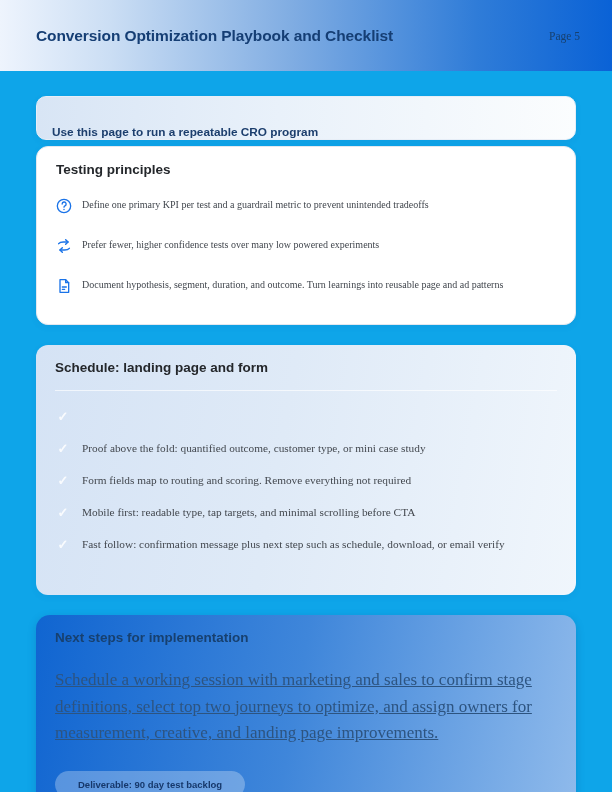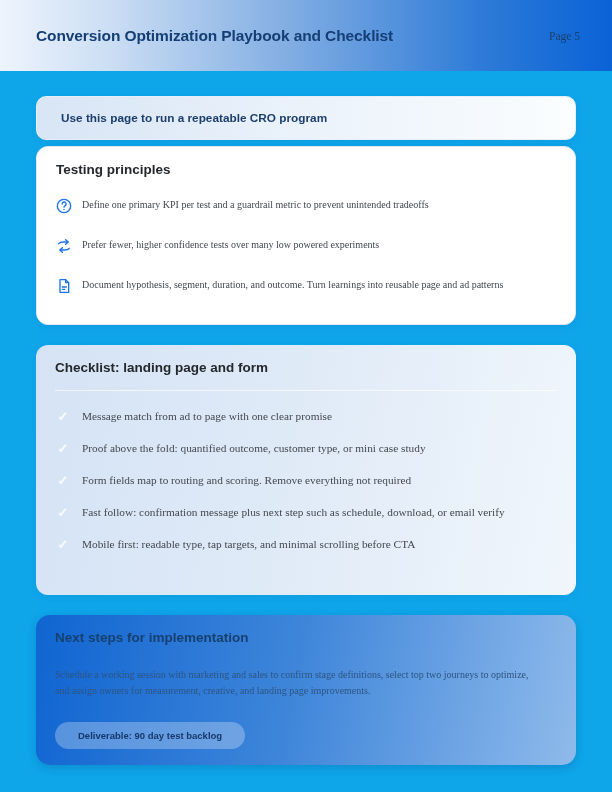--- a/index.html
+++ b/index.html
@@ -25,21 +25,21 @@
     font-size:11.5px;color:#17406e;
   }
   
   .content{padding:0 36px;box-sizing:border-box;}
   
   .banner{
     margin-top:25px;height:44px;border-radius:10px;
     background:linear-gradient(90deg,#d8e5f5 0%,#e9f1fa 45%,#fbfdfe 100%);
     border:1px solid #e7eef7;
     box-shadow:0 2px 6px rgba(50,80,140,0.08);
-    display:flex;align-items:center;padding:0 24px;box-sizing:border-box;
+    display:flex;align-items:flex-end;padding:0 15px;box-sizing:border-box;
   }
   .banner span{font-size:11.8px;font-weight:bold;color:#1c3e6d;}
   
   .card{
     border-radius:12px;box-sizing:border-box;
     box-shadow:0 2px 6px rgba(50,80,140,0.08);
   }
   .card h2{
     margin:0;font-size:13.5px;font-weight:bold;color:#24272b;
   }
@@ -85,21 +85,21 @@
   .card-next{
     margin-top:20px;border-radius:14px;
     background:linear-gradient(100deg,#1065d1 0%,#3f86da 48%,#8fbaeb 100%);
     padding:15px 19px 10px 19px;
     min-height:150px;
     box-shadow:0 3px 8px rgba(20,60,120,0.22);
   }
   .card-next h2{color:#17406f;margin-bottom:22px;}
   .card-next p.lead{
     margin:0 0 24px 0;font-family:"Liberation Serif", serif;
-    font-size:10px;line-height:1.56;color:#2d5480;max-width:486px;
+    font-size:17px;line-height:1.56;color:#2d5480;max-width:486px;text-decoration:underline;
   }
   .pills{display:flex;gap:14px;}
   .pill{
     background:rgba(255,255,255,0.28);
     border-radius:14px;padding:8px 23px;
     font-size:9.5px;font-weight:bold;color:#16386b;
     white-space:nowrap;
   }
 </style>
 </head>
@@ -150,42 +150,41 @@
             <path d="M6 2.5 H14.5 L19 7 V21.5 H6 Z"></path>
             <path d="M14.5 2.5 V7 H19"></path>
             <path d="M9.5 13.5 H15.5 M9.5 17 H13"></path>
           </svg>
         </span>
         <p>Document hypothesis, segment, duration, and outcome. Turn learnings into reusable page and ad patterns</p>
       </div>
     </section>
 
     <section class="card card-check">
-      <h2>Checklist: landing page and form</h2>
+      <h2>Schedule: landing page and form</h2>
       <div class="divider"></div>
 
       <div class="check-item">
         <span class="check-icon"></span>
-        <p>Message match from ad to page with one clear promise</p>
       </div>
       <div class="check-item">
         <span class="check-icon"></span>
         <p>Proof above the fold: quantified outcome, customer type, or mini case study</p>
       </div>
       <div class="check-item">
         <span class="check-icon"></span>
         <p>Form fields map to routing and scoring. Remove everything not required</p>
       </div>
       <div class="check-item">
         <span class="check-icon"></span>
-        <p>Fast follow: confirmation message plus next step such as schedule, download, or email verify</p>
+        <p>Mobile first: readable type, tap targets, and minimal scrolling before CTA</p>
       </div>
       <div class="check-item">
         <span class="check-icon"></span>
-        <p>Mobile first: readable type, tap targets, and minimal scrolling before CTA</p>
+        <p>Fast follow: confirmation message plus next step such as schedule, download, or email verify</p>
       </div>
     </section>
 
     <section class="card card-next">
       <h2>Next steps for implementation</h2>
       <p class="lead">Schedule a working session with marketing and sales to confirm stage definitions, select top two journeys to optimize, and assign owners for measurement, creative, and landing page improvements.</p>
       <div class="pills">
         <span class="pill">Deliverable: 90 day test backlog</span>
       </div>
     </section>

